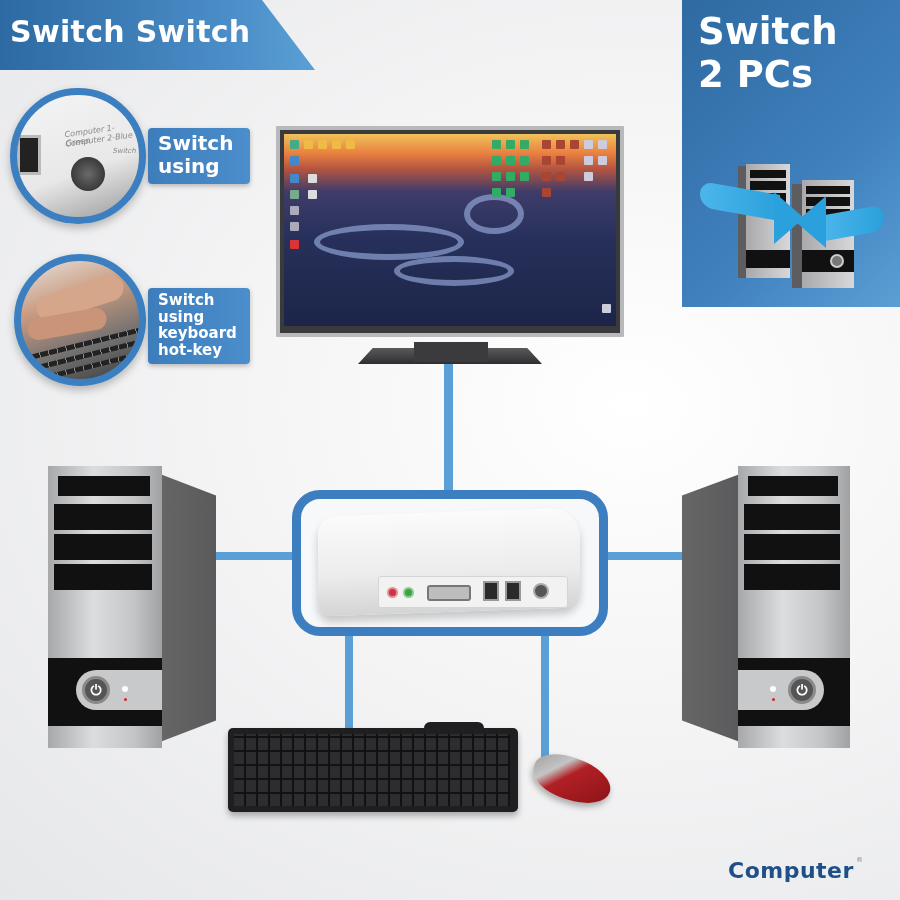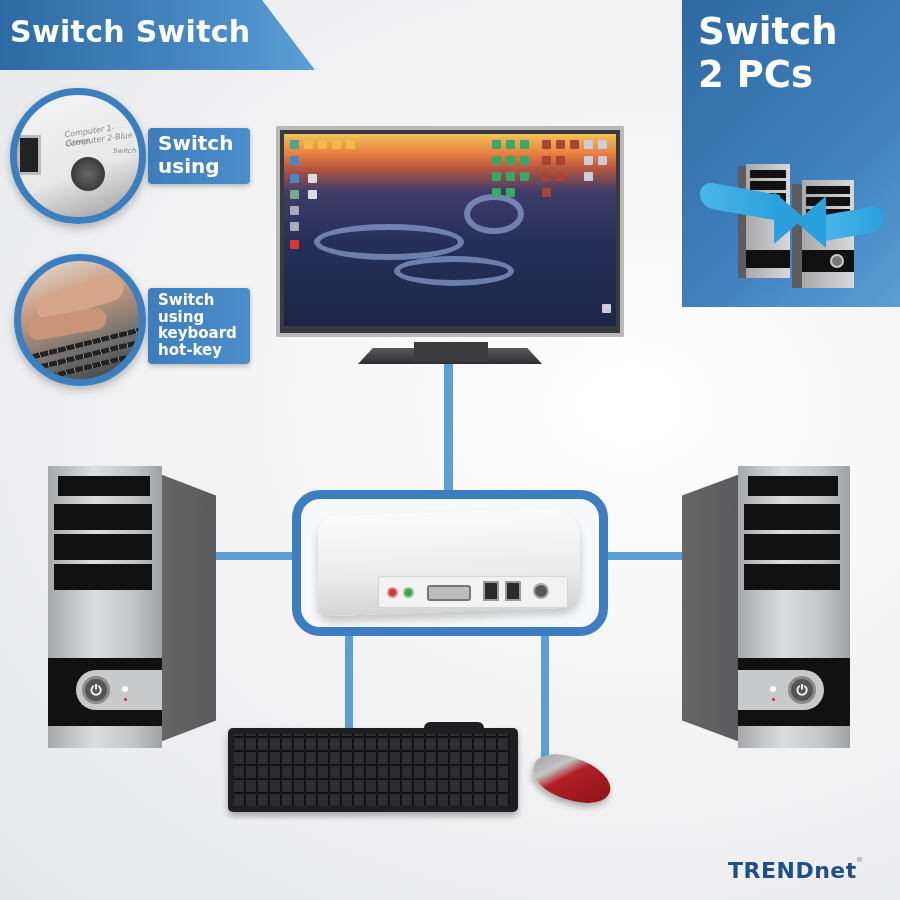--- a/index.html
+++ b/index.html
@@ -312,14 +312,14 @@
     <div class="abs led-r" style="left:34px; top:232px;"></div>
   </div>
 </div>
 
 <div class="abs kb-bump"></div>
 <div class="abs keyboard"></div>
 <div class="abs kb-keys"></div>
 
 <div class="abs mouse"></div>
 
-<div class="abs logo">TRENDnet</div>
+<div class="abs logo">Computer</div>
 <div class="abs logo-reg">®</div>
 
 </body></html>

